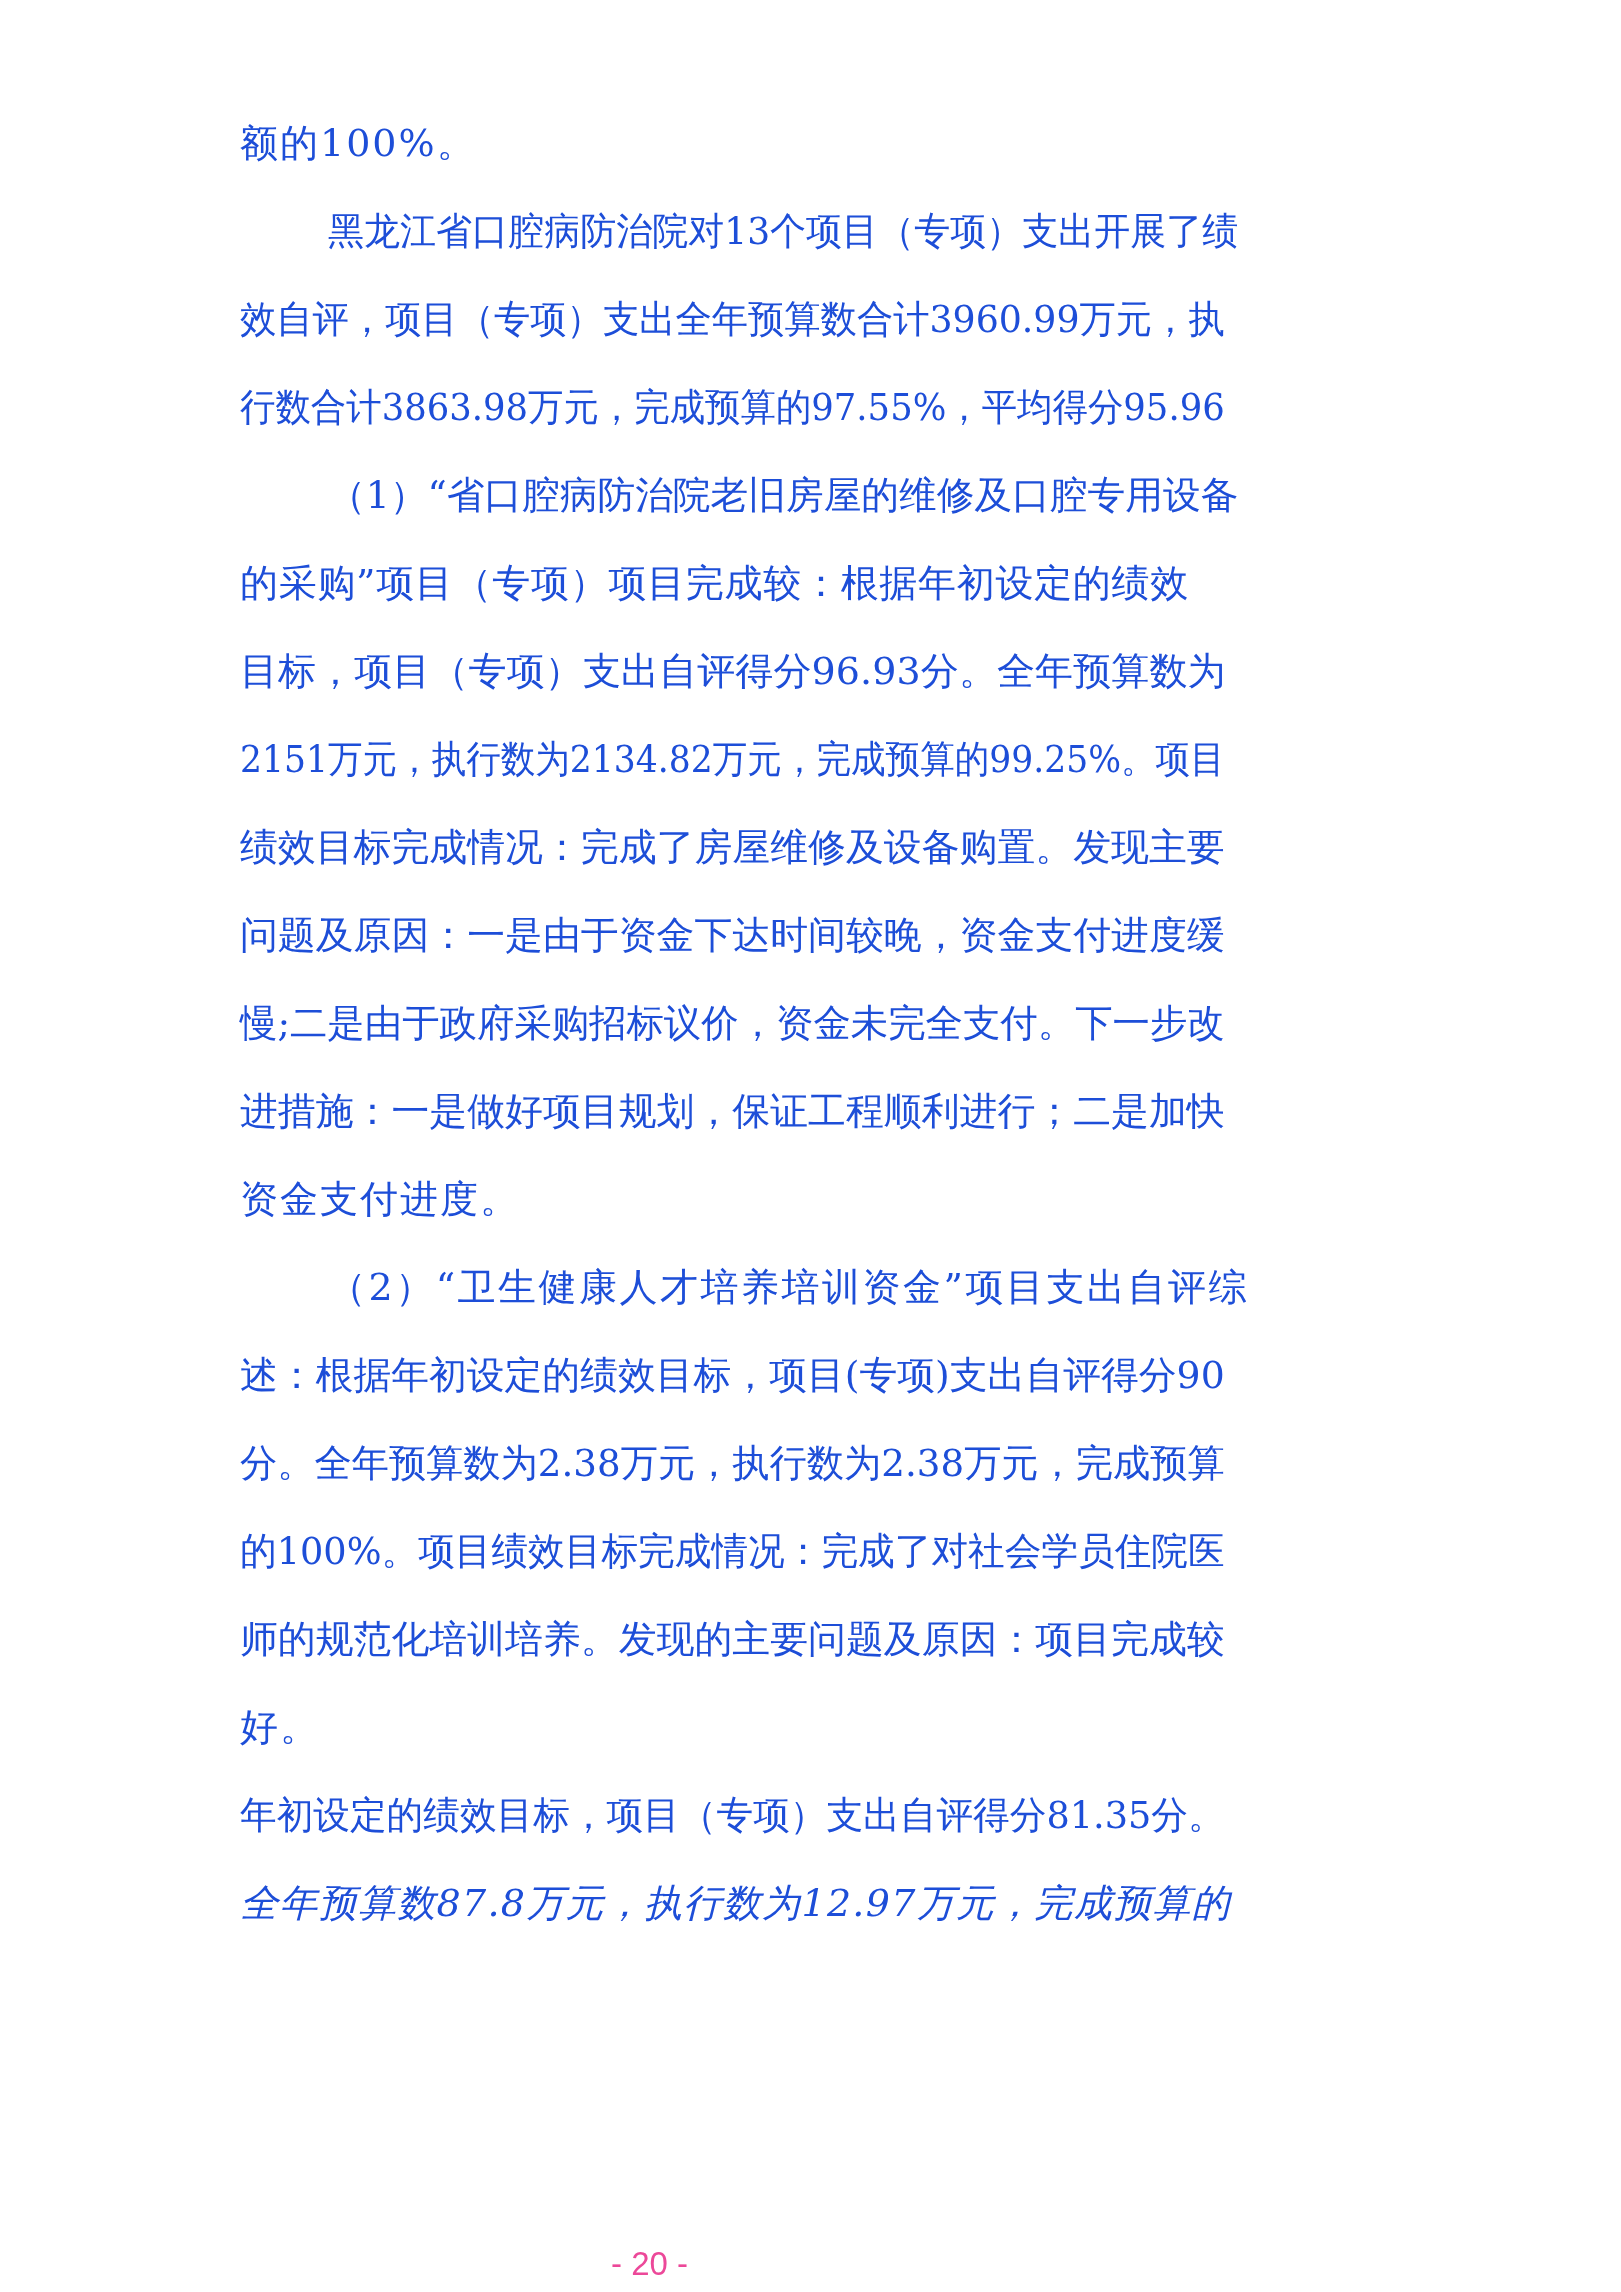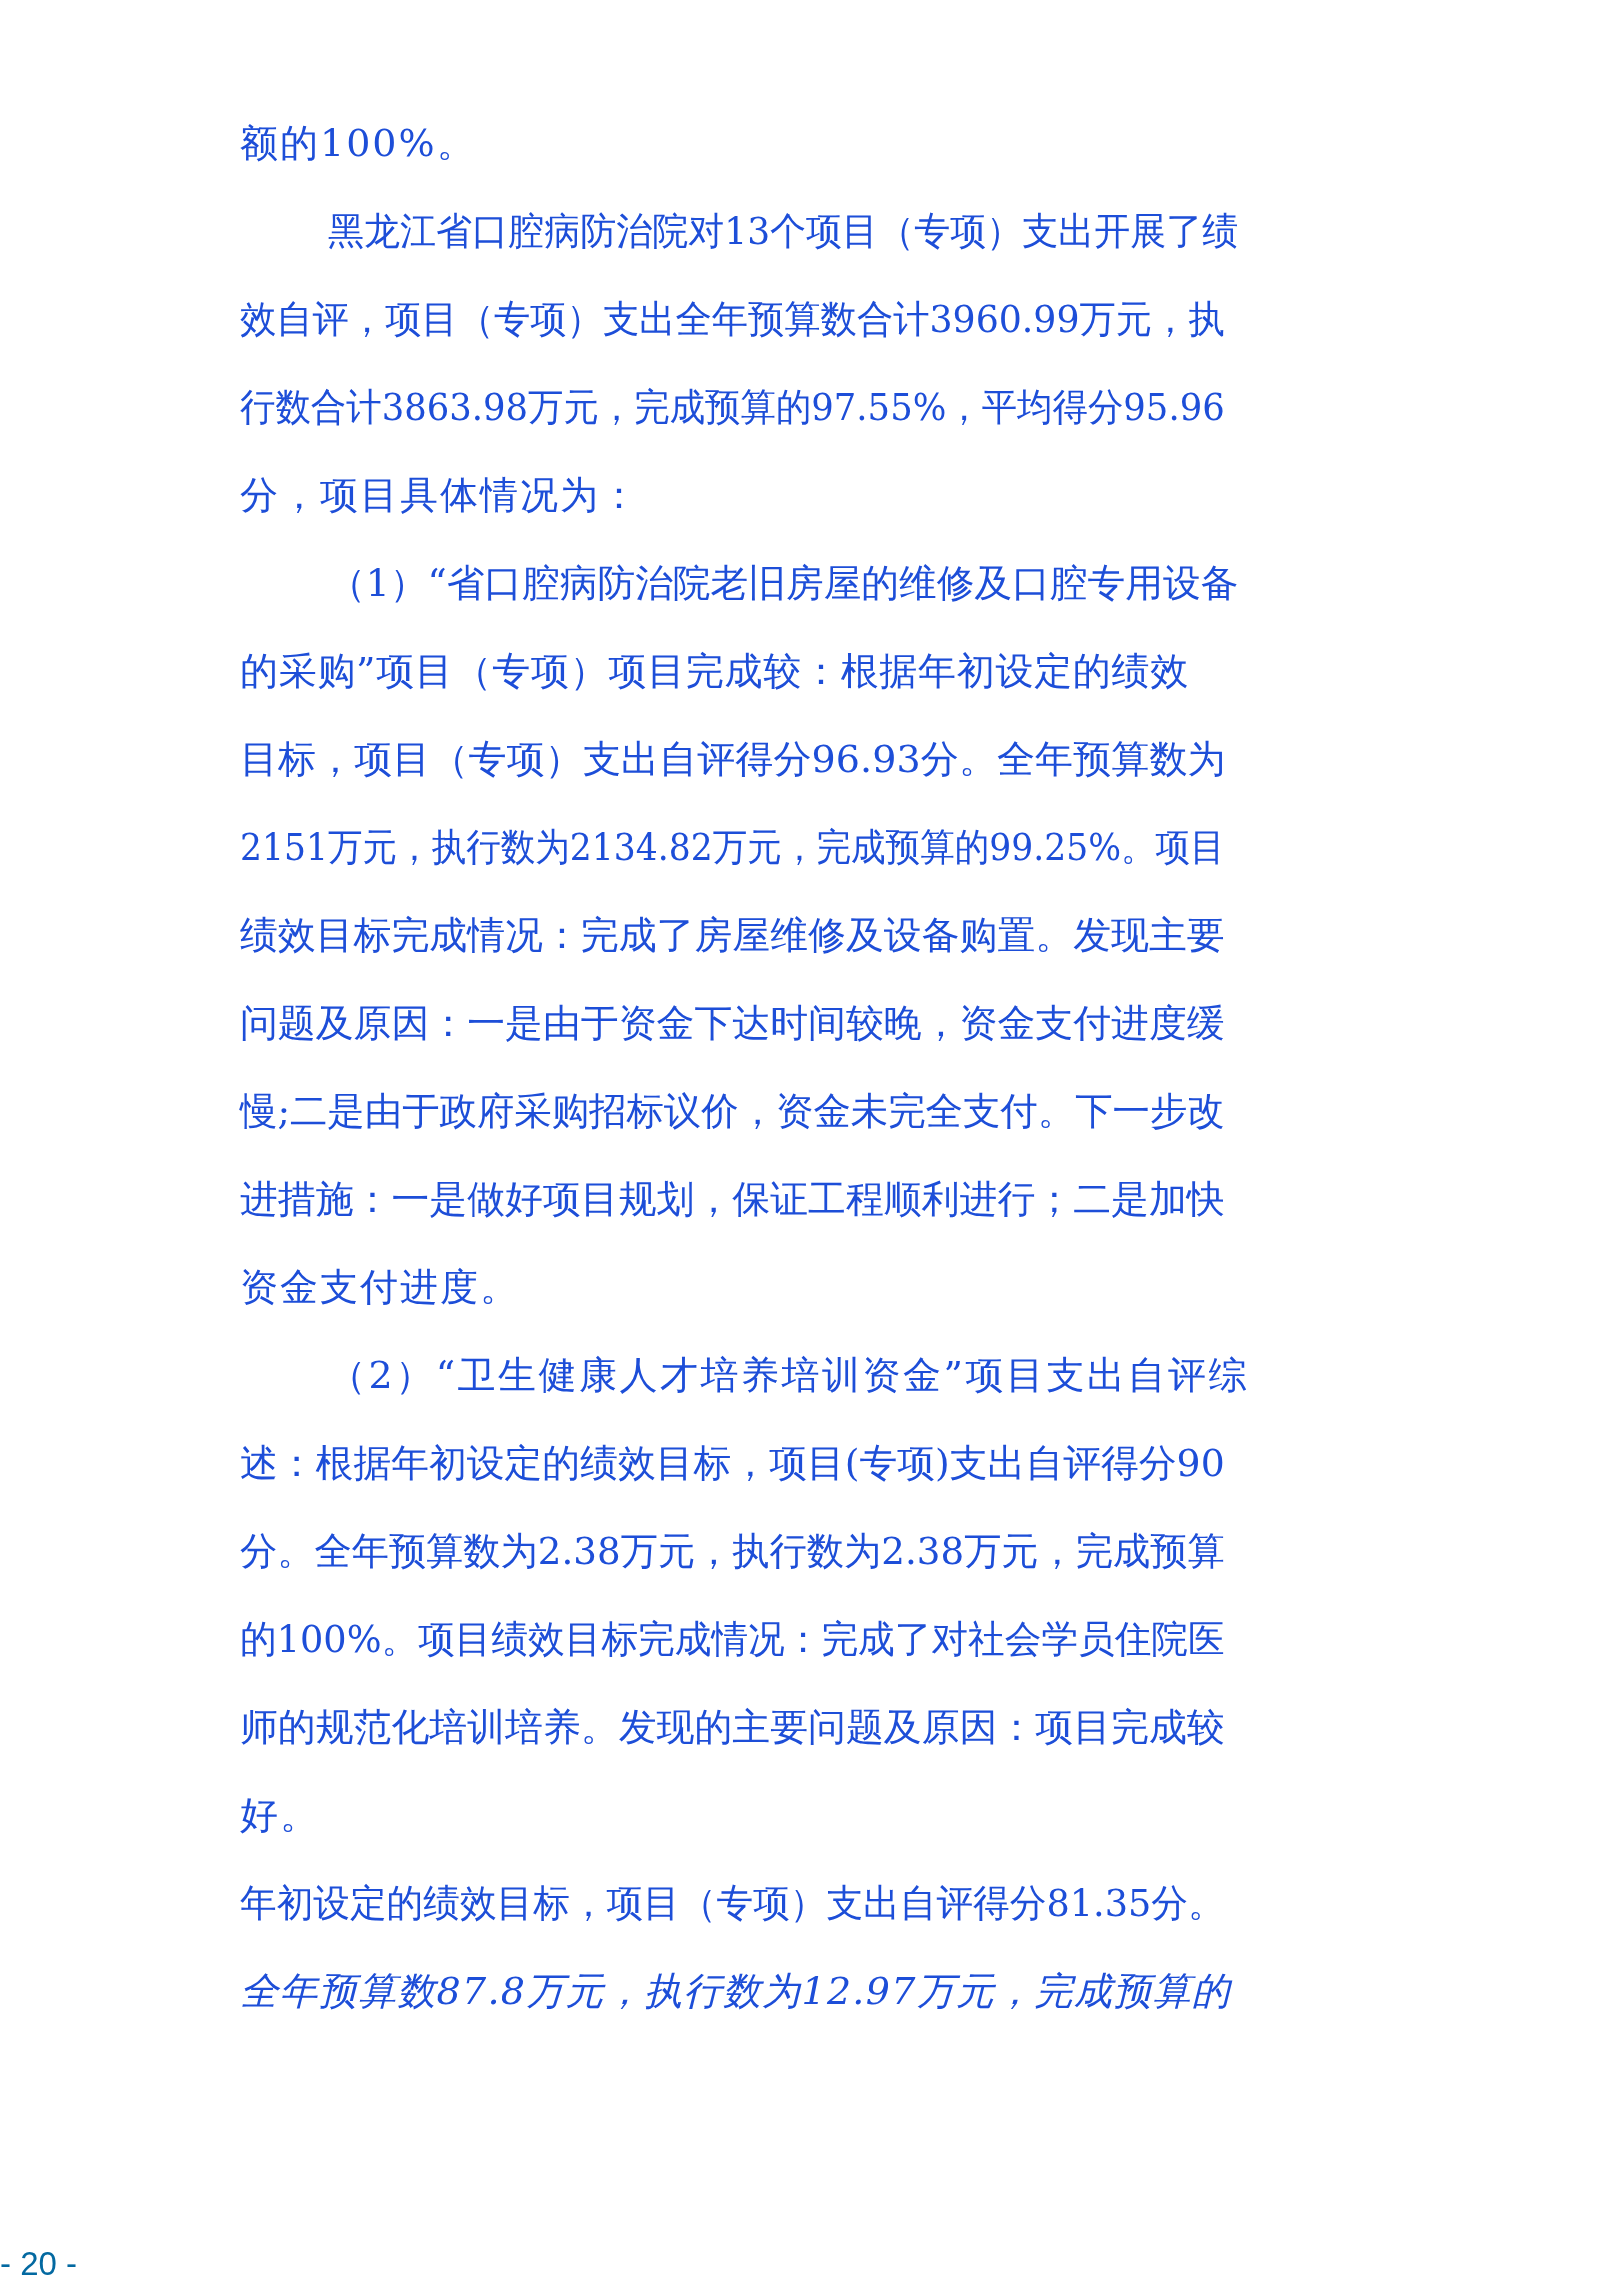--- a/index.html
+++ b/index.html
@@ -10,34 +10,33 @@
     height: 88px; line-height: 88px;
     font-family: "DejaVu Serif", "Liberation Serif", serif;
     font-size: 38px; color: #1d4ed8;
     white-space: nowrap;
     text-align: justify; text-align-last: justify;
     transform-origin: left center;
   }
   .line.short { text-align: left; text-align-last: left; letter-spacing: 2px; }
   .line.indent { padding-left: 88px; box-sizing: border-box; }
   .pagenum {
-    position: absolute; left: 0; width: 1299px; top: 2245px; text-align: left;
-    font-family: "Liberation Sans", sans-serif; font-size: 33px; color: #0369a1;
+    position: absolute; left: 0; width: 1299px; top: 2245px; text-align: center;
+    font-family: "Liberation Sans", sans-serif; font-size: 33px; color: #ec4899;
   }
 </style>
 </head>
 <body>
 
 <div class="page">
   <div class="lines">
     <div class="line short">额的100%。</div>
     <div class="line indent"><span style="display: inline-block; white-space: nowrap; transform-origin: left center; transform: scaleX(0.947919);">黑龙江省口腔病防治院对13个项目（专项）支出开展了绩</span></div>
     <div class="line"><span style="display: inline-block; white-space: nowrap; transform-origin: left center; transform: scaleX(0.954949);">效自评，项目（专项）支出全年预算数合计3960.99万元，执</span></div>
     <div class="line"><span style="display: inline-block; white-space: nowrap; transform-origin: left center; transform: scaleX(0.93175);">行数合计3863.98万元，完成预算的97.55%，平均得分95.96</span></div>
-    <div class="line short">分，项目具体情况为：</div>
     <div class="line indent"><span style="display: inline-block; white-space: nowrap; transform-origin: left center; transform: scaleX(0.992081);">（1）“省口腔病防治院老旧房屋的维修及口腔专用设备</span></div>
     <div class="line"><span style="display: inline-block; white-space: nowrap; letter-spacing: 0.7px; margin-right: -0.7px;">的采购”项目（专项）项目完成较：根据年初设定的绩效</span></div>
     <div class="line"><span style="display: inline-block; white-space: nowrap; letter-spacing: 0.1px; margin-right: -0.1px;">目标，项目（专项）支出自评得分96.93分。全年预算数为</span></div>
     <div class="line"><span style="display: inline-block; white-space: nowrap; transform-origin: left center; transform: scaleX(0.909446);">2151万元，执行数为2134.82万元，完成预算的99.25%。项目</span></div>
     <div class="line"><span style="display: inline-block; white-space: nowrap; transform-origin: left center; transform: scaleX(0.996656);">绩效目标完成情况：完成了房屋维修及设备购置。发现主要</span></div>
     <div class="line"><span style="display: inline-block; white-space: nowrap; transform-origin: left center; transform: scaleX(0.996656);">问题及原因：一是由于资金下达时间较晚，资金支付进度缓</span></div>
     <div class="line"><span style="display: inline-block; white-space: nowrap; transform-origin: left center; transform: scaleX(0.983904);">慢;二是由于政府采购招标议价，资金未完全支付。下一步改</span></div>
     <div class="line"><span style="display: inline-block; white-space: nowrap; transform-origin: left center; transform: scaleX(0.996656);">进措施：一是做好项目规划，保证工程顺利进行；二是加快</span></div>
     <div class="line short">资金支付进度。</div>
     <div class="line indent"><span style="display: inline-block; white-space: nowrap; letter-spacing: 2.5px; margin-right: -2.5px;">（2）“卫生健康人才培养培训资金”项目支出自评综</span></div>

